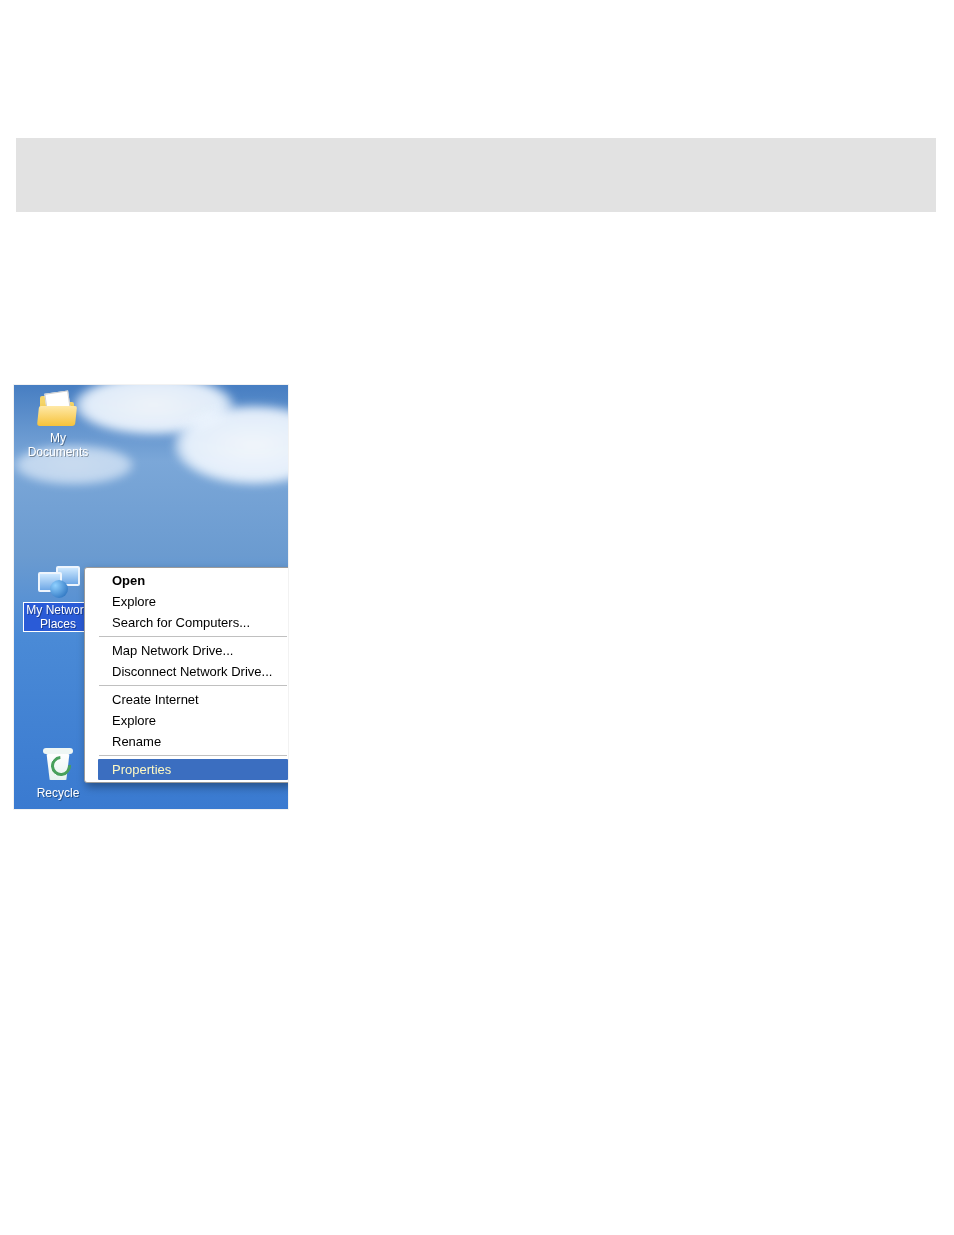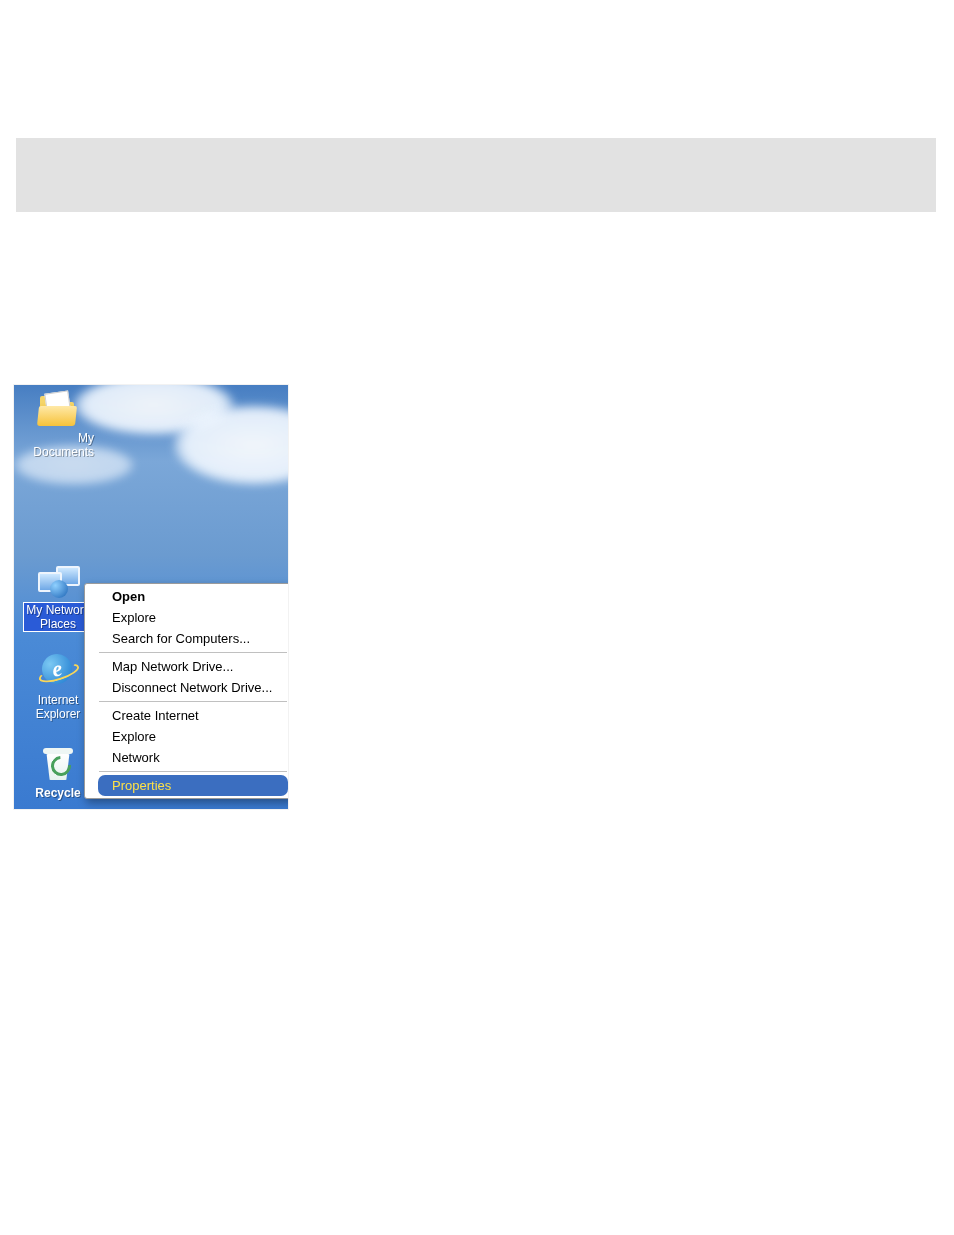--- a/index.html
+++ b/index.html
@@ -200,40 +200,40 @@
   .context-menu .item {
     padding: 3px 14px 3px 14px;
     font-size: 13px;
     color: #000;
     cursor: default;
     white-space: nowrap;
   }
   .context-menu .item.bold { font-weight: bold; }
   .context-menu .item.highlight {
     background: #3b6ec0;
-    color: #fde047;
-    border-radius: 7px;
+    color: #fef9c3;
+    border-radius: 1px;
   }
   .context-menu hr {
     border: none;
     border-top: 1px solid #c0c0c0;
     margin: 3px 1px;
   }
 </style>
 </head>
 <body>
 
 <div class="header-band"></div>
 
 <div class="desktop-area">
   <span class="cloud cloud1"></span>
   <span class="cloud cloud2"></span>
   <span class="cloud cloud3"></span>
 
-  <div class="desk-icon" style="left:6px; top:4px;text-align:right;">
+  <div class="desk-icon" style="left:6px; top:4px;">
     <div class="glyph">
       <div class="ico-folder">
         <div class="tab"></div>
         <div class="fold-back"></div>
         <div class="paper"></div>
         <div class="fold-front"></div>
       </div>
     </div>
     <span class="label">My Documents</span>
   </div>
@@ -244,53 +244,43 @@
       <div class="ico-network">
         <div class="mon b"></div>
         <div class="mon a"></div>
         <div class="globe"></div>
       </div>
     </div>
     <span class="label">My Network
 Places</span>
   </div>
 
-  <div class="desk-icon" style="left:6px; top:266px;">
-    <div class="glyph">
-      <div class="ico-ie">
-        <div class="ring"></div>
-        <div class="orbit"></div>
-      </div>
-    </div>
-    <span class="label">Internet
-Explorer</span>
-  </div>
-
-  <div class="desk-icon" style="left:6px; top:358px;font-weight:bold;">
+
+  <div class="desk-icon" style="left:6px; top:358px;">
     <div class="glyph">
       <div class="ico-recycle">
         <div class="lid"></div>
         <div class="bin"></div>
         <div class="arrow"></div>
       </div>
     </div>
     <span class="label">Recycle</span>
   </div>
 
-  <div class="context-menu" style="left:70px; top:198px;padding-left:13px;">
+  <div class="context-menu" style="left:70px; top:182px;padding-left:13px;">
 
     <div class="item bold">Open</div>
     <div class="item">Explore</div>
     <div class="item">Search for Computers...</div>
     <hr>
 
     <div class="item">Map Network Drive...</div>
     <div class="item">Disconnect Network Drive...</div>
     <hr>
 
     <div class="item">Create Internet</div>
     <div class="item">Explore</div>
-    <div class="item">Network</div>
+    <div class="item">Rename</div>
     <hr>
 
     <div class="item highlight">Properties</div>
   </div>
 </div>
 
 </body></html>

